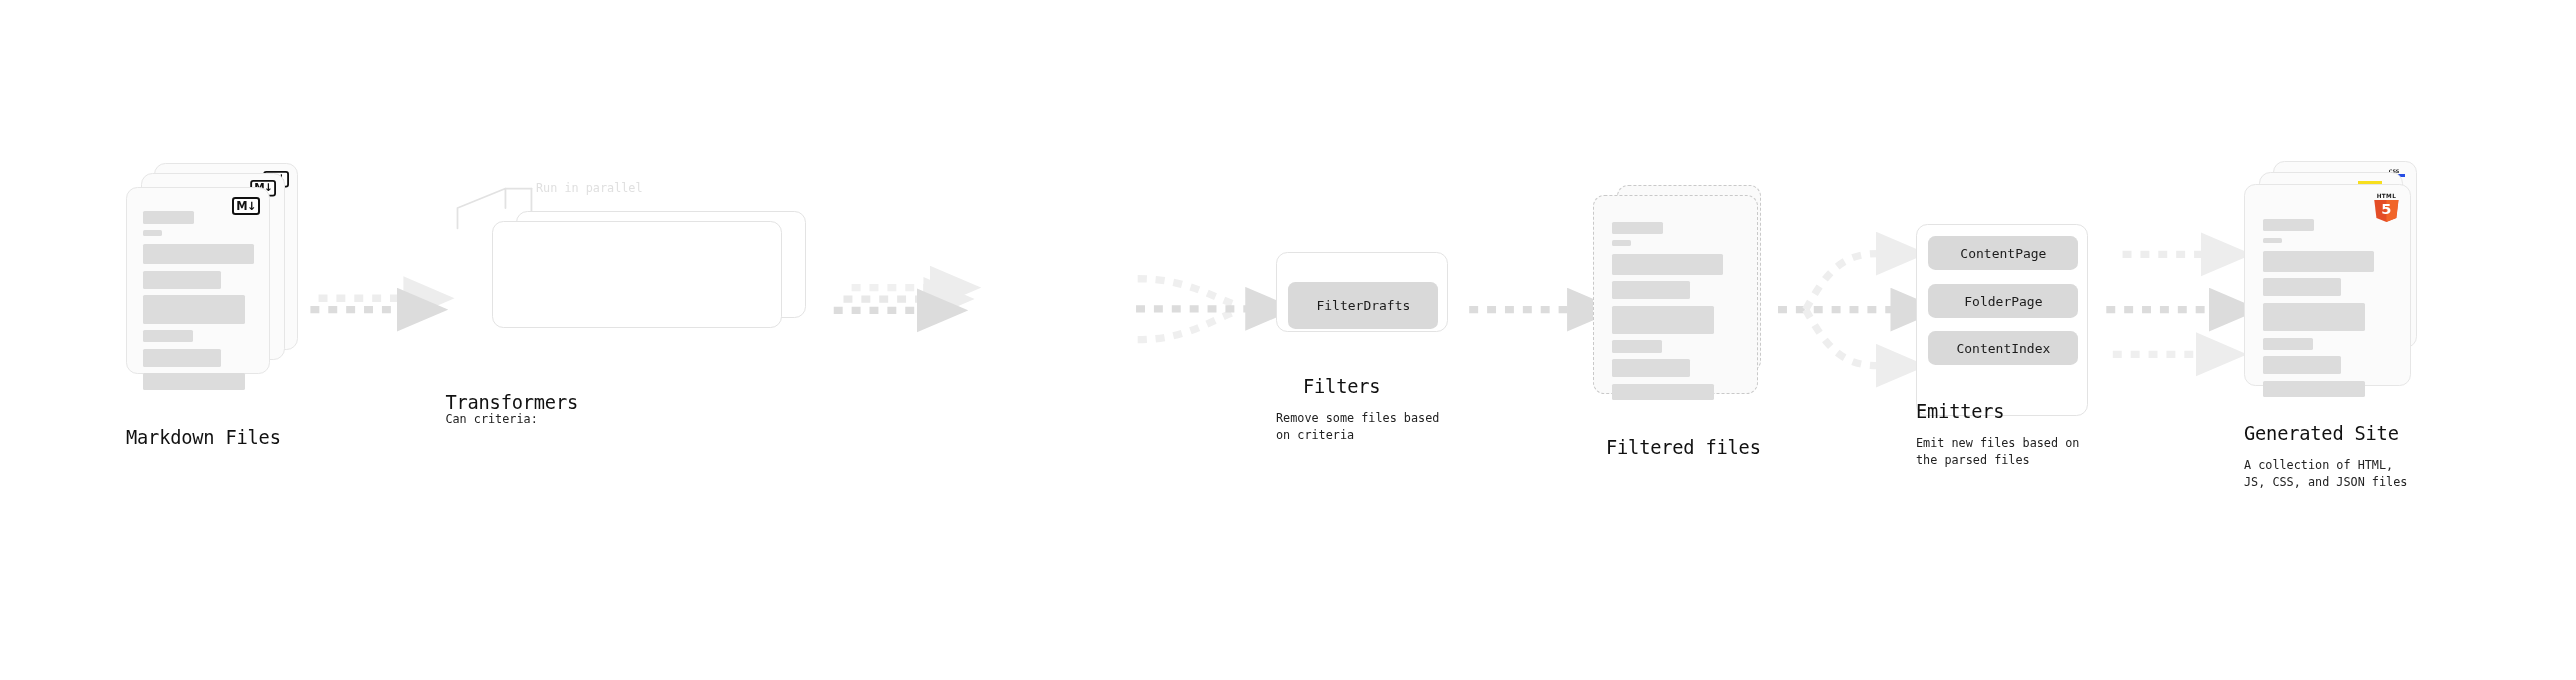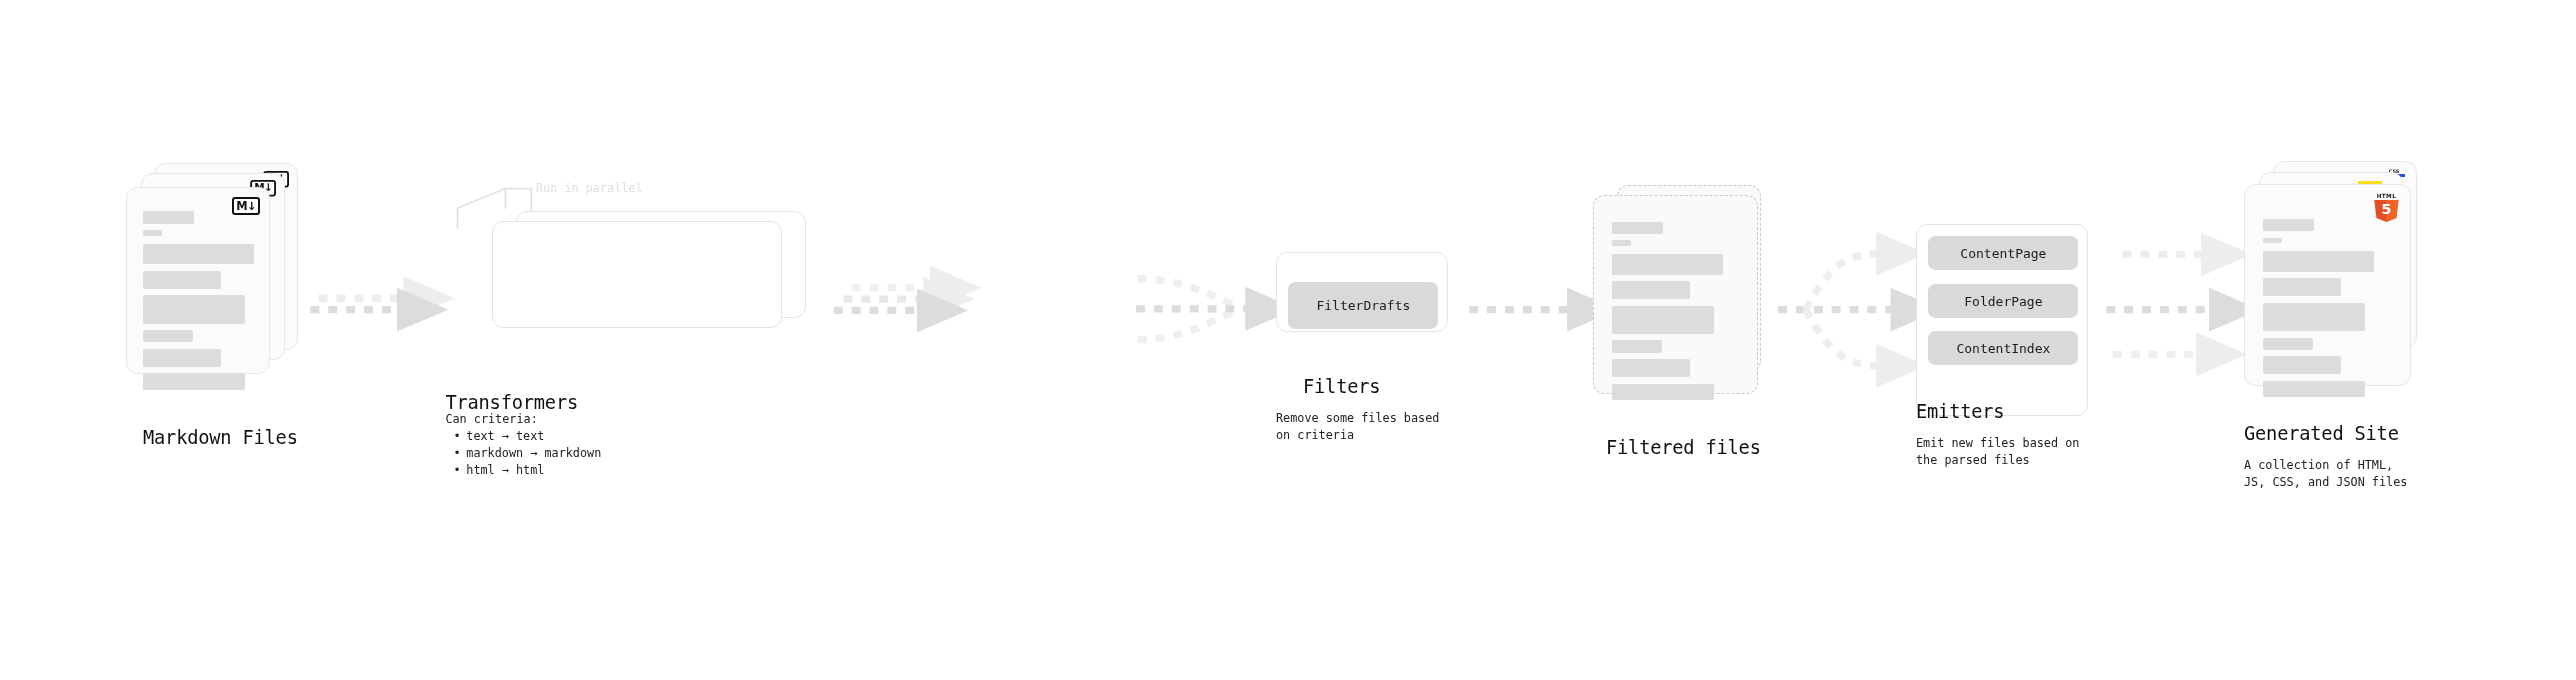--- a/index.html
+++ b/index.html
@@ -205,38 +205,31 @@
           <div class="bar" style="width:18.7px;  height:5.7px;  margin-top:6.5px;"></div>
           <div class="bar" style="width:111px; height:20.3px; margin-top:8.1px;"></div>
           <div class="bar" style="width:78px;  height:18px; margin-top:6.5px;"></div>
           <div class="bar" style="width:102px; height:28.4px; margin-top:6.5px;"></div>
           <div class="bar" style="width:50px;  height:12.2px; margin-top:6.5px;"></div>
           <div class="bar" style="width:78px;  height:18px; margin-top:6.5px;"></div>
           <div class="bar" style="width:102px; height:16.3px; margin-top:6.5px;"></div>
         </div>
       </div>
     </div>
-    <div class="caption-title" style="left:0px; top:264px;margin-left:17px;">Markdown Files</div>
+    <div class="caption-title" style="left:0px; top:264px;">Markdown Files</div>
   </div>
 
   <div class="node" style="left:447px; top:183px;">
     <div style="position:relative; width:382px; height:183px;">
       <div class="plugin-box" style="left:69px; top:28px; width:290px; height:107px;"></div>
       <div class="plugin-box" style="left:45px; top:38px; width:290px; height:107px;"></div>
     </div>
     <div class="parallel-label" style="left:89px; top:-1.6px;">Run in parallel</div>
     <div class="caption-title" style="left:-1.6px; top:193px;margin-top:16px;">Transformers</div>
     <div class="caption-sub" style="left:-1.6px; top:228px;">Can criteria:</div>
-    <div class="caption-list" style="left:-1.6px; top:245px;">
-      <ul>
-        <li>text → text</li>
-        <li>markdown → markdown</li>
-        <li>html → html</li>
-      </ul>
-    </div>
   </div>
 
 
   <div class="node" style="left:1276px; top:252px;">
     <div class="plugin-box" style="left:0px; top:0px; width:172px; height:80px; position:relative;">
       <div class="chip" style="left:11.4px; top:29px; width:150px; height:47px;">
           <span>FilterDrafts</span>
         </div>
     </div>
     <div class="caption-title" style="left:0px; top:124px;margin-left:27px;">Filters</div>

